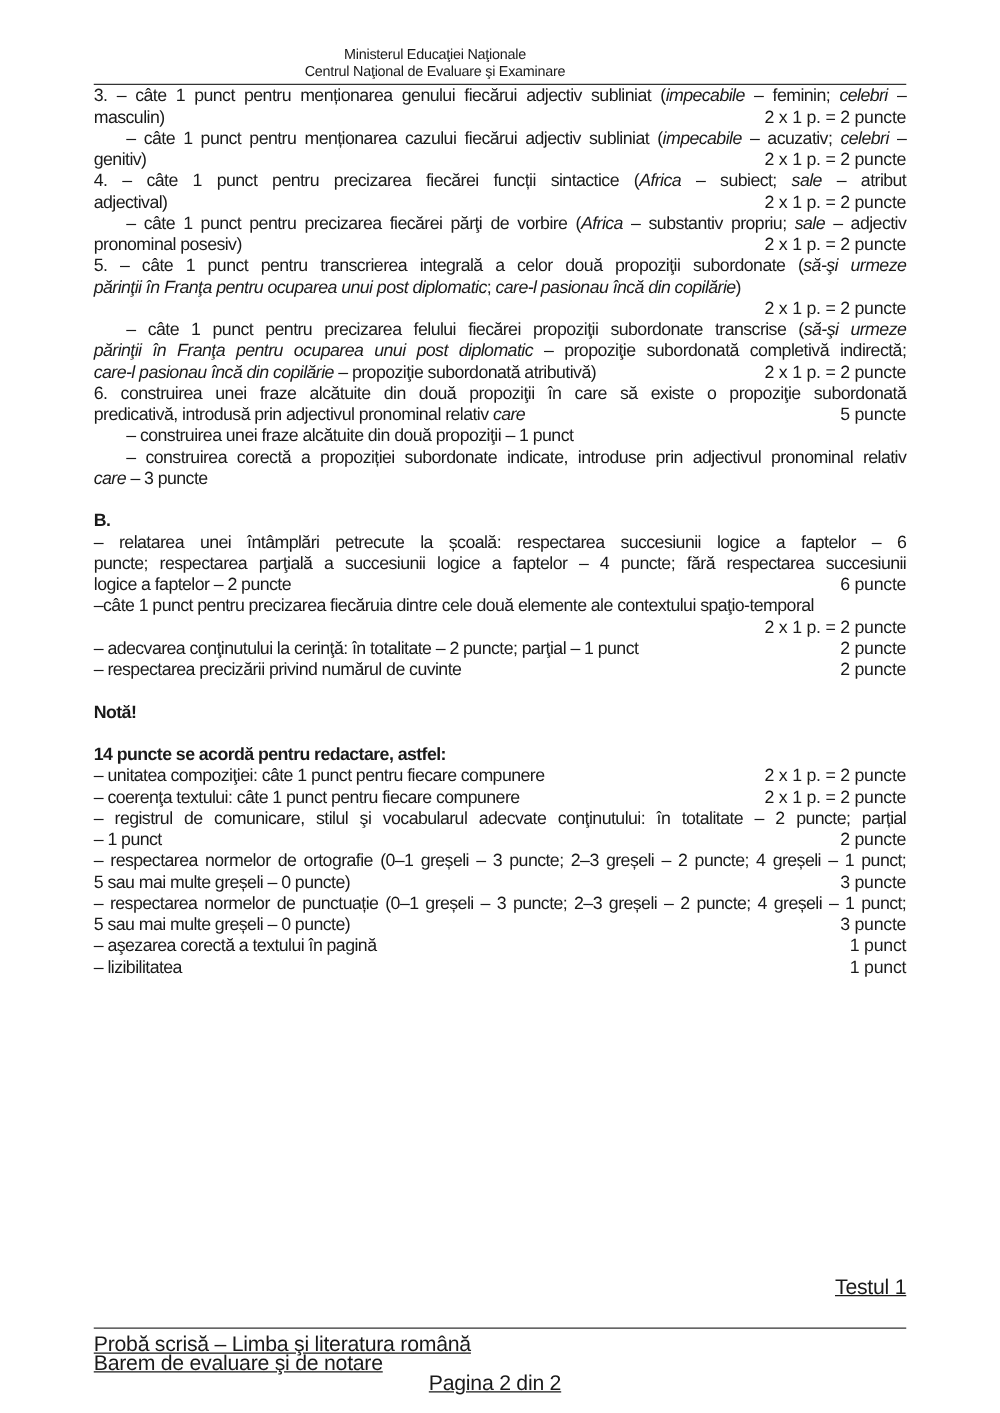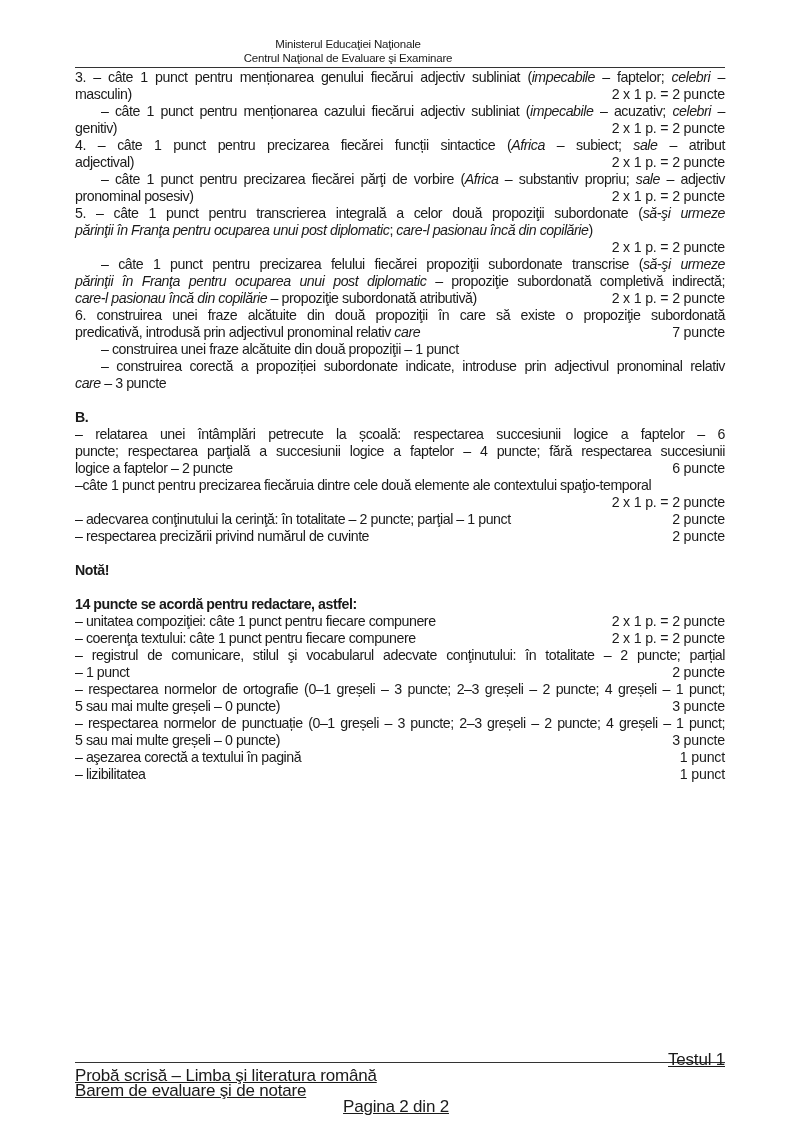--- a/index.html
+++ b/index.html
@@ -22,41 +22,41 @@
 </style>
 </head>
 <body>
 
 <div class="hdr" style="top:38px;">Ministerul Educaţiei Naţionale</div>
 <div class="hdr" style="top:52px;">Centrul Naţional de Evaluare şi Examinare</div>
 <div class="rule" style="top:67px;"></div>
 
 <div class="content">
 
-  <div class="ln just"><span>3. – câte 1 punct pentru menționarea genului fiecărui adjectiv subliniat (</span><i>impecabile</i><span> – faptelor; </span><i>celebri</i><span> –</span></div>
+  <div class="ln just"><span>3. – câte 1 punct pentru menționarea genului fiecărui adjectiv subliniat (</span><i>impecabile</i><span> – feminin; </span><i>celebri</i><span> –</span></div>
   <div class="ln"><span>masculin)</span><span class="pts">2 x 1 p. = 2 puncte</span></div>
   <div class="ln just ind"><span>– câte 1 punct pentru menționarea cazului fiecărui adjectiv subliniat (</span><i>impecabile</i><span> – acuzativ; </span><i>celebri</i><span> –</span></div>
   <div class="ln"><span>genitiv)</span><span class="pts">2 x 1 p. = 2 puncte</span></div>
 
   <div class="ln just"><span>4. – câte 1 punct pentru precizarea fiecărei funcții sintactice (</span><i>Africa</i><span> – subiect; </span><i>sale</i><span> – atribut</span></div>
   <div class="ln"><span>adjectival)</span><span class="pts">2 x 1 p. = 2 puncte</span></div>
   <div class="ln just ind"><span>– câte 1 punct pentru precizarea fiecărei părţi de vorbire (</span><i>Africa</i><span> – substantiv propriu; </span><i>sale</i><span> – adjectiv</span></div>
   <div class="ln"><span>pronominal posesiv)</span><span class="pts">2 x 1 p. = 2 puncte</span></div>
 
   <div class="ln just"><span>5.  – câte 1 punct pentru transcrierea integrală a celor două propoziţii subordonate (</span><i>să-şi urmeze</i></div>
   <div class="ln"><i>părinţii în Franţa pentru ocuparea unui post diplomatic</i><span>; </span><i>care-l pasionau încă din copilărie</i><span>)</span></div>
   <div class="ln">
       <span class="pts">2 x 1 p. = 2 puncte</span>
     </div>
   <div class="ln just ind"><span>– câte 1 punct pentru precizarea felului fiecărei propoziţii subordonate transcrise (</span><i>să-şi urmeze</i></div>
   <div class="ln just"><i>părinţii în Franţa pentru ocuparea unui post diplomatic</i><span> – propoziţie subordonată completivă indirectă;</span></div>
   <div class="ln"><i>care-l pasionau încă din copilărie</i><span> – propoziţie subordonată atributivă)</span><span class="pts">2 x 1 p. = 2 puncte</span></div>
 
   <div class="ln just"><span>6. construirea unei fraze alcătuite din două propoziţii în care să existe o propoziţie subordonată</span></div>
-  <div class="ln"><span>predicativă, introdusă prin adjectivul pronominal relativ </span><i>care</i><span class="pts">7 puncte</span></div>
+  <div class="ln"><span>predicativă, introdusă prin adjectivul pronominal relativ </span><i>care</i><span class="pts">5 puncte</span></div>
   <div class="ln ind"><span>– construirea unei fraze alcătuite din două propoziţii – 1 punct</span></div>
   <div class="ln just ind"><span>– construirea corectă a propoziției subordonate indicate, introduse prin adjectivul pronominal relativ</span></div>
   <div class="ln"><i>care</i><span> – 3 puncte</span></div>
 
   <div class="gap"></div>
 
   <div class="ln b">B.</div>
   <div class="ln just"><span>– relatarea unei întâmplări petrecute la școală: respectarea succesiunii logice a faptelor – 6</span></div>
   <div class="ln just"><span>puncte; respectarea parţială a succesiunii logice a faptelor – 4 puncte; fără respectarea succesiunii</span></div>
   <div class="ln"><span>logice a faptelor – 2 puncte</span><span class="pts">6 puncte</span></div>
@@ -80,14 +80,14 @@
   <div class="ln"><span>5 sau mai multe greșeli – 0 puncte)</span><span class="pts">3 puncte</span></div>
   <div class="ln just"><span>– respectarea normelor de punctuație (0–1 greșeli – 3 puncte; 2–3 greșeli – 2 puncte; 4 greșeli – 1 punct;</span></div>
   <div class="ln"><span>5 sau mai multe greșeli – 0 puncte)</span><span class="pts">3 puncte</span></div>
   <div class="ln"><span>– aşezarea corectă a textului în pagină</span><span class="pts">1 punct</span></div>
   <div class="ln"><span>– lizibilitatea</span><span class="pts">1 punct</span></div>
 </div>
 
 <div class="rule" style="top:1062px;"></div>
 <div class="foot" style="left:75px; top:1066px;">Probă scrisă – Limba şi literatura română</div>
 <div class="foot" style="left:75px; top:1081px;">Barem de evaluare şi de notare</div>
-<div class="foot" style="right:75px; top:1050px;text-align:right;">Testul 1</div>
+<div class="foot" style="right:75px; top:1020px;text-align:right;">Testul 1</div>
 <div class="foot" style="left:0; width:792px; text-align:center; top:1097px;">Pagina 2 din 2</div>
 
 </body></html>

